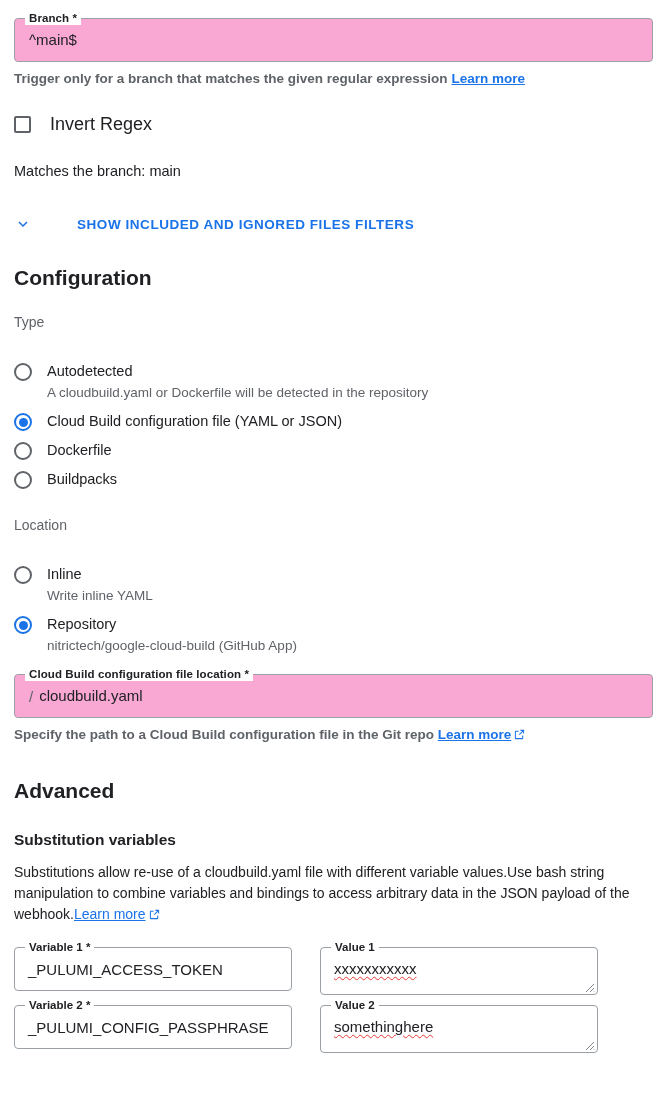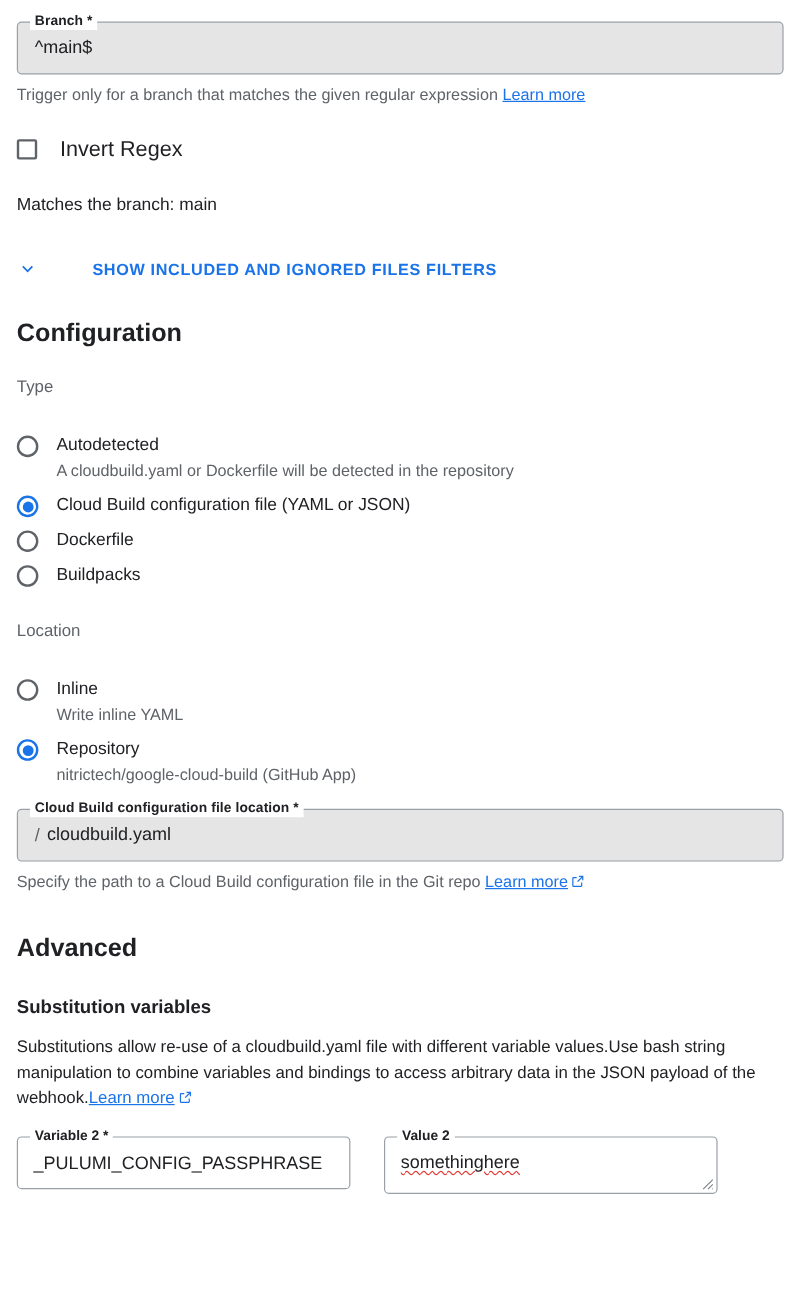--- a/index.html
+++ b/index.html
@@ -40,21 +40,21 @@
   .field {
     position: relative;
     margin: 0 14px;
     border: 1px solid #9aa0a6;
     border-radius: 4px;
     height: 44px;
     box-sizing: border-box;
     display: flex;
     align-items: center;
     padding: 0 14px;
-    background: #e5e5e5;
+    background: #f9a8d4;
   }
   .field .legend {
     position: absolute;
     top: -8px;
     left: 10px;
     background: #fff;
     padding: 0 4px;
     font-size: 11.5px;
     font-weight: bold;
     color: #202124;
@@ -70,20 +70,21 @@
     font-size: 15px;
     color: #5f6368;
     margin-right: 6px;
   }
 
   .hint {
     margin: 8px 14px 0 14px;
     font-size: 13.5px;
     color: #5f6368;
     line-height: 18px;
+    font-weight: bold;
   }
   .link {
     color: #1a73e8;
     text-decoration: underline;
     cursor: pointer;
   }
   .ext-icon {
     display: inline-block;
     width: 11px;
     height: 11px;
@@ -394,20 +395,35 @@
   <div class="body-para">
     <span>Substitutions allow re-use of a cloudbuild.yaml file with different variable values.Use bash string manipulation to combine variables and bindings to access arbitrary data in the JSON payload of the webhook.</span><span class="link">Learn more</span><span class="ext-icon"><svg viewBox="0 0 24 24" width="11" height="11" fill="none" stroke="#1a73e8" stroke-width="2.2">
           <path d="M14 3h7v7"></path>
           <path d="M21 3 11.5 12.5"></path>
           <path d="M19 14v6a1 1 0 0 1-1 1H4a1 1 0 0 1-1-1V6a1 1 0 0 1 1-1h6"></path>
         </svg></span>
   </div>
 
   <div class="subs">
 
+    <div class="subrow">
+      <div class="ffield varfield">
+        <span class="legend">Variable 1 *</span>
+        <span class="val">_PULUMI_ACCESS_TOKEN</span>
+      </div>
+      <div class="ffield valfield">
+        <span class="legend">Value 1</span>
+        <span class="val">xxxxxxxxxxx</span>
+        <span class="resize">
+          <svg viewBox="0 0 13 13" width="13" height="13" stroke="#80868b" stroke-width="1">
+              <path d="M12 4 4 12M12 8 8 12M12 11.5 11.5 12"></path>
+            </svg>
+        </span>
+      </div>
+    </div>
 
     <div class="subrow">
       <div class="ffield varfield">
         <span class="legend">Variable 2 *</span>
         <span class="val">_PULUMI_CONFIG_PASSPHRASE</span>
       </div>
       <div class="ffield valfield">
         <span class="legend">Value 2</span>
         <span class="val">somethinghere</span>
         <span class="resize">

